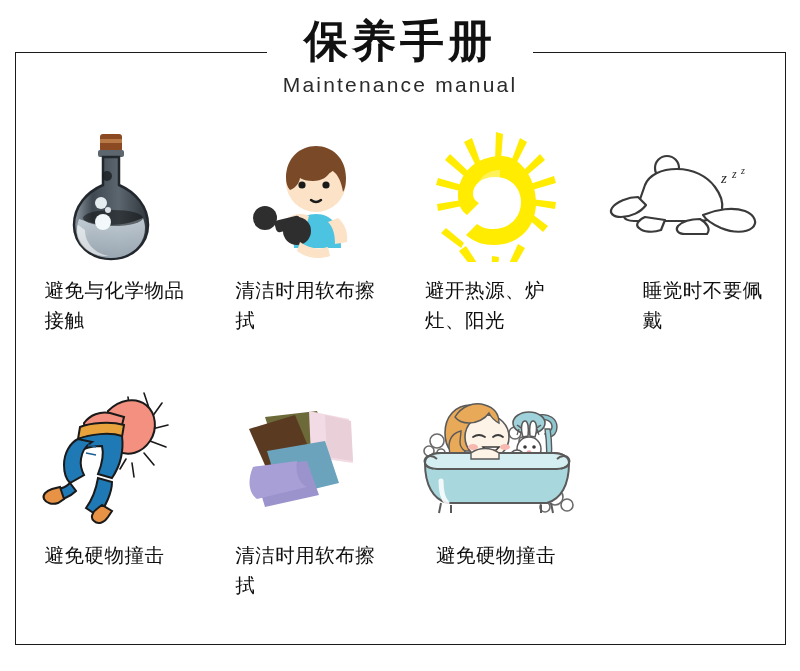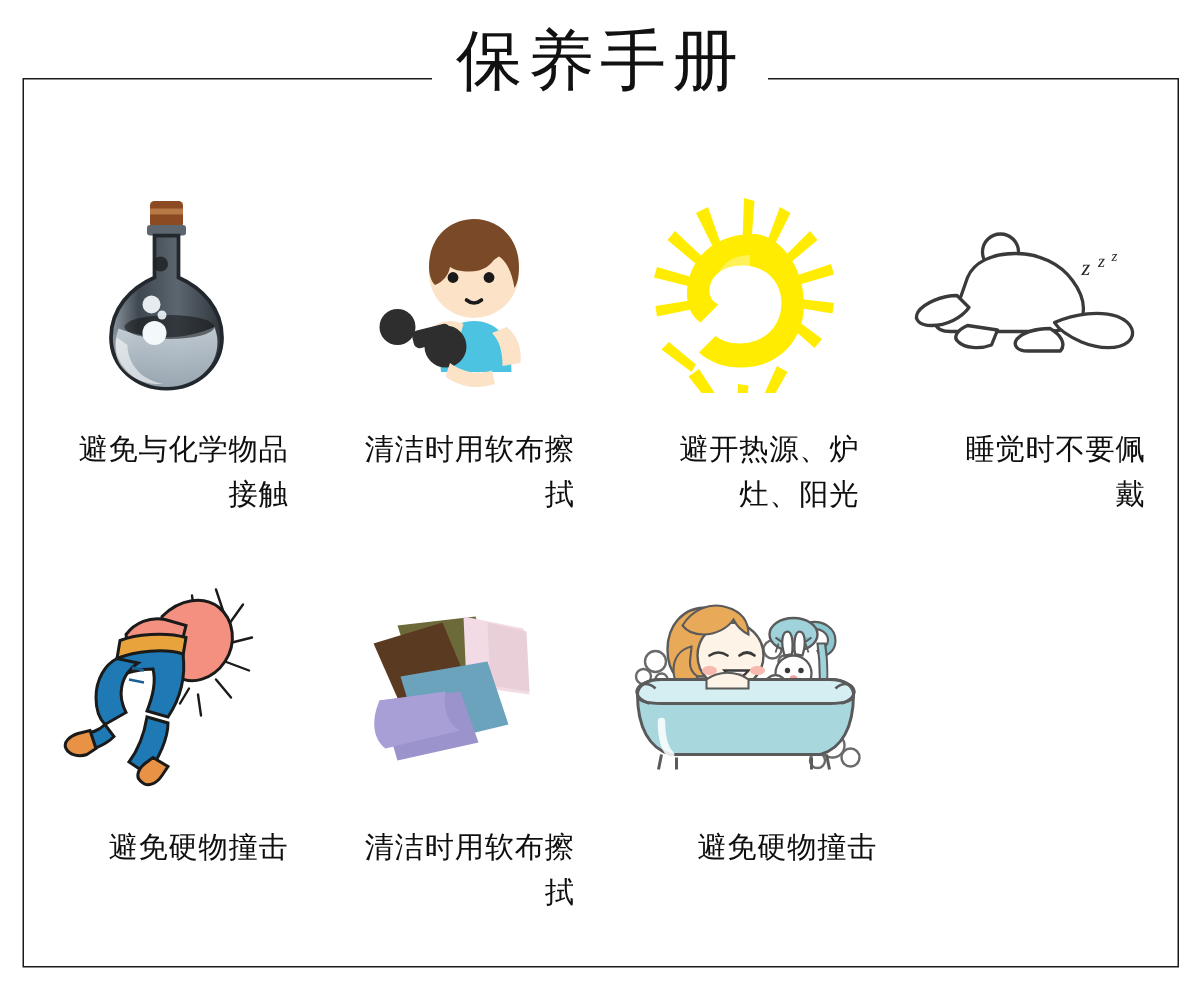--- a/index.html
+++ b/index.html
@@ -24,21 +24,21 @@
     text-align:center;
     z-index:5;
   }
   #title-wrap{
     display:inline-block;
     background:#ffffff;
     padding:0 16px;
   }
   #title{
     font-size:44px;
-    font-weight:400;
+    font-weight:700;
     letter-spacing:4px;
     line-height:54px;
     color:#111;
     white-space:nowrap;
   }
   #subtitle{
     margin-top:4px;
     font-size:21px;
     letter-spacing:2.2px;
     line-height:26px;
@@ -61,44 +61,45 @@
   }
   .art{
     height:135px;
     width:100%;
     display:flex;
     align-items:center;
     justify-content:center;
   }
   .art svg{ display:block; }
   .cap{
-    margin-top:22px;
+    margin-top:12px;
     font-size:19.5px;
     line-height:30px;
     letter-spacing:0.5px;
     color:#0f0f0f;
     width:148px;
-    text-align:right;
+    text-align:left;
     word-break:break-all;
   }
   .cap.c1{ margin-left:14px; }
   .cap.c2{ margin-left:10px; }
   .cap.c3{ margin-left:4px; }
   .cap.c4{ margin-left:0px;padding-left:27px; }
   .cap.wide{ width:176px; }
   .r2 .art{ height:150px; }
 </style>
 </head>
 <body>
 
 <div id="frame"></div>
 
 <div id="header">
   <div id="title-wrap">
     <div id="title">保养手册</div>
+    <div id="subtitle">Maintenance manual</div>
   </div>
 </div>
 
 <div id="grid">
 
   <div class="cell">
     <div class="art">
       <svg width="112" height="132" viewBox="0 0 112 132">
         <defs>
           <linearGradient id="gflask" x1="0" y1="0" x2="1" y2="0">

